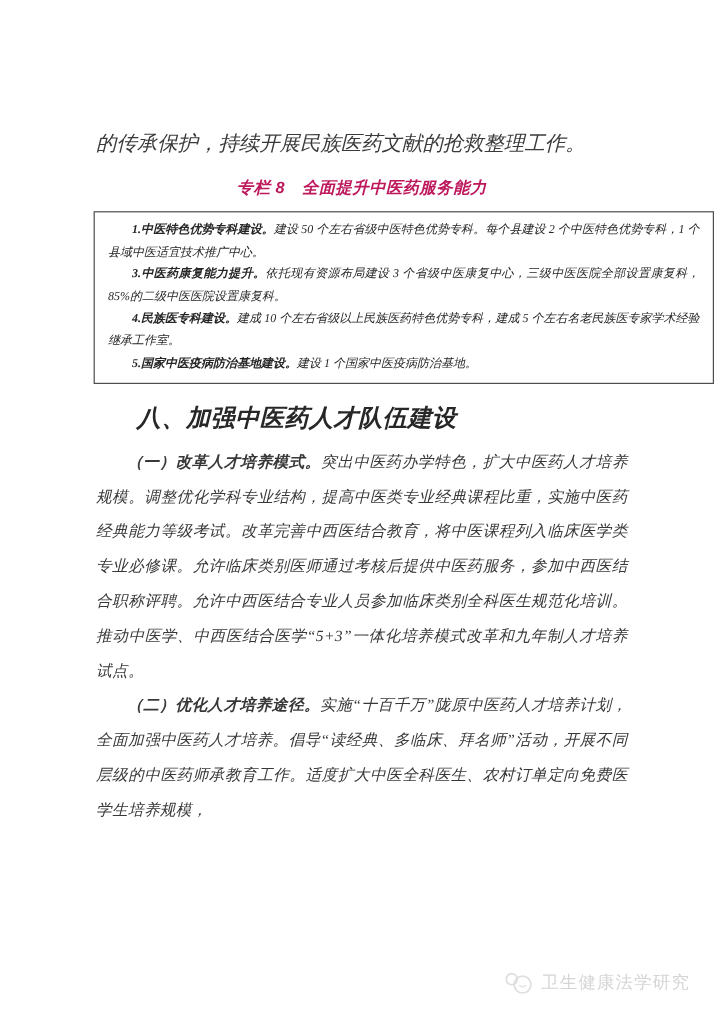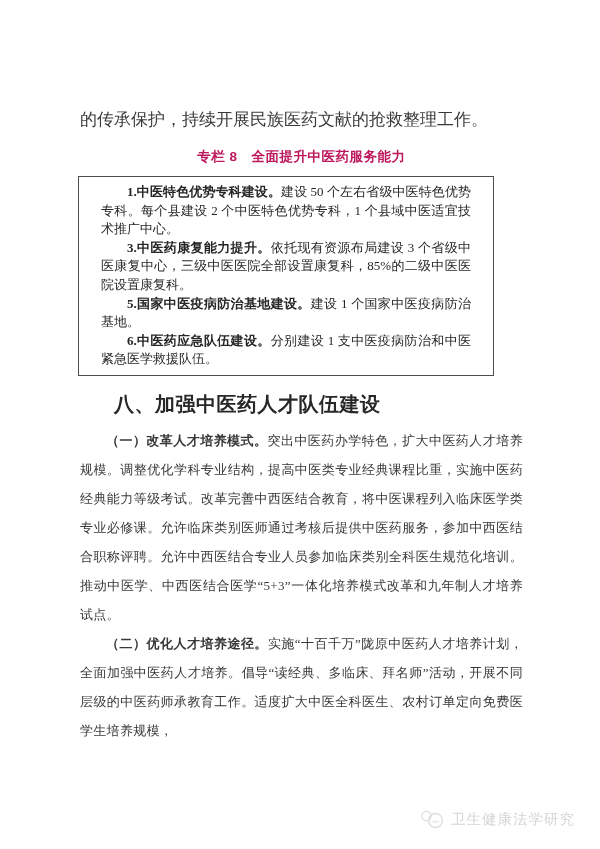--- a/index.html
+++ b/index.html
@@ -2,78 +2,78 @@
 <html><head>
 <meta charset="utf-8">
 <style>
   html, body { margin:0; padding:0; background:#ffffff; }
   .page {
     position:relative; width:600px; height:849px; background:#ffffff;
     overflow:hidden;
     font-family:"Liberation Serif","DejaVu Serif",serif;
     color:#363636;
   }
-  .content { position:absolute; left:80px; top:106px; width:443px; }
+  .content { position:absolute; left:80px; top:106px; width:443px;font-style:italic; }
 
   .cont-line {
     margin:0 0 12px 0; font-size:17px; line-height:28px;
     text-align:justify; color:#3a3a3a;
   }
 
   .box-title {
     font-family:"Liberation Sans","DejaVu Sans",sans-serif;
     font-weight:700; font-size:13.5px; text-align:center;
     color:#be185d; margin:14px 0 10px 0; letter-spacing:0.5px;
   }
 
   .feature-box {
-    box-sizing:border-box; width:416px; margin-left:-2px;
-    border:1px solid #4d4d4d; padding:6px 22px;
-    font-size:13px; line-height:18.6px; color:#262626;
+    box-sizing:border-box; width:517px; margin-left:-2px;
+    border:1px solid #4d4d4d; padding:6px 11px;
+    font-size:10px; line-height:18.6px; color:#262626;
   }
   .box-item { margin:0; text-indent:2em; text-align:justify; }
   .box-lead { font-weight:700; }
 
   .section-heading {
     font-family:"Liberation Sans","DejaVu Sans",sans-serif;
     font-size:20px; font-weight:700; color:#272727;
     margin:15px 0 8px 0; padding-left:34px; letter-spacing:0.5px;
   }
 
   .para {
     margin:0; font-size:13px; line-height:29px;
     text-align:justify; text-indent:2em; color:#383838;
     letter-spacing:0.3px;
   }
   .para-lead { font-weight:700; }
 
   .watermark {
     position:absolute; right:25px; top:809px;
-    display:flex; align-items:center; gap:5px;
+    display:flex; gap:5px;
     font-family:"Liberation Sans","DejaVu Sans",sans-serif;
     font-size:14.5px; letter-spacing:1px; color:#d5d5d5;
     white-space:nowrap;
   }
   .wm-icon { display:inline-flex; }
 </style>
 </head>
 <body>
 
 <div class="page">
   <div class="content">
 
     <p class="cont-line">的传承保护，持续开展民族医药文献的抢救整理工作。</p>
 
     <div class="box-title">专栏 8　全面提升中医药服务能力</div>
 
     <div class="feature-box">
       <p class="box-item"><span class="box-lead">1.中医特色优势专科建设。</span><span>建设 50 个左右省级中医特色优势专科。每个县建设 2 个中医特色优势专科，1 个县域中医适宜技术推广中心。</span></p>
       <p class="box-item"><span class="box-lead">3.中医药康复能力提升。</span><span>依托现有资源布局建设 3 个省级中医康复中心，三级中医医院全部设置康复科，85%的二级中医医院设置康复科。</span></p>
+      <p class="box-item"><span class="box-lead">4.民族医专科建设。</span><span>建成 10 个左右省级以上民族医药特色优势专科，建成 5 个左右名老民族医专家学术经验继承工作室。</span></p>
       <p class="box-item"><span class="box-lead">5.国家中医疫病防治基地建设。</span><span>建设 1 个国家中医疫病防治基地。</span></p>
-      <p class="box-item"><span class="box-lead">6.中医药应急队伍建设。</span><span>分别建设 1 支中医疫病防治和中医紧急医学救援队伍。</span></p>
     </div>
 
     <h2 class="section-heading">八、加强中医药人才队伍建设</h2>
 
     <p class="para"><span class="para-lead">（一）改革人才培养模式。</span><span>突出中医药办学特色，扩大中医药人才培养规模。调整优化学科专业结构，提高中医类专业经典课程比重，实施中医药经典能力等级考试。改革完善中西医结合教育，将中医课程列入临床医学类专业必修课。允许临床类别医师通过考核后提供中医药服务，参加中西医结合职称评聘。允许中西医结合专业人员参加临床类别全科医生规范化培训。推动中医学、中西医结合医学“5+3”一体化培养模式改革和九年制人才培养试点。</span></p>
 
     <p class="para"><span class="para-lead">（二）优化人才培养途径。</span><span>实施“十百千万”陇原中医药人才培养计划，全面加强中医药人才培养。倡导“读经典、多临床、拜名师”活动，开展不同层级的中医药师承教育工作。适度扩大中医全科医生、农村订单定向免费医学生培养规模，</span></p>
 
   </div>
 

